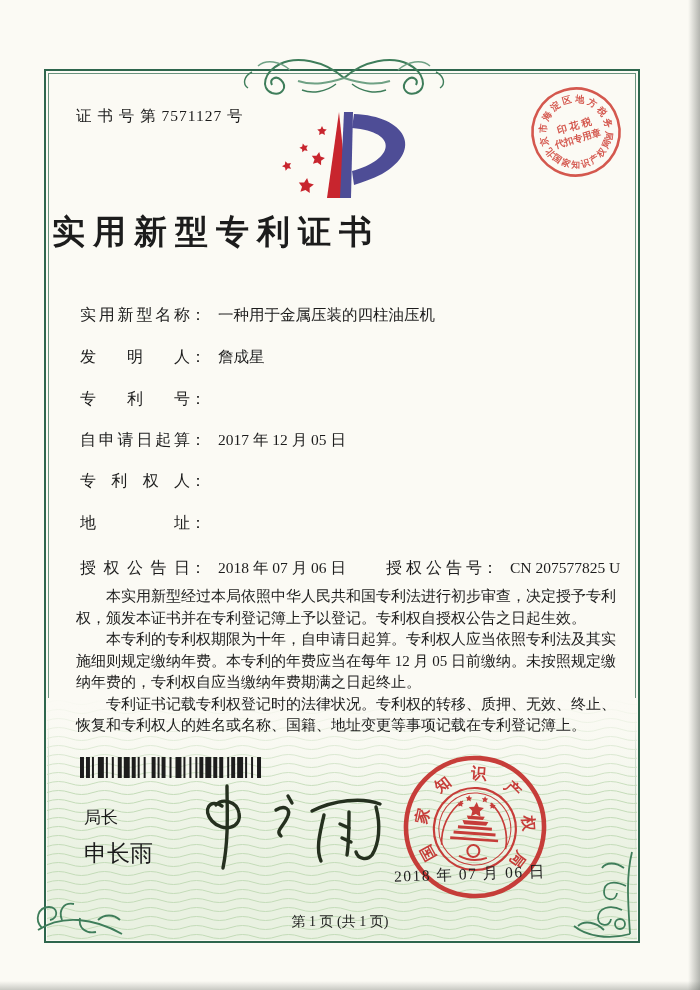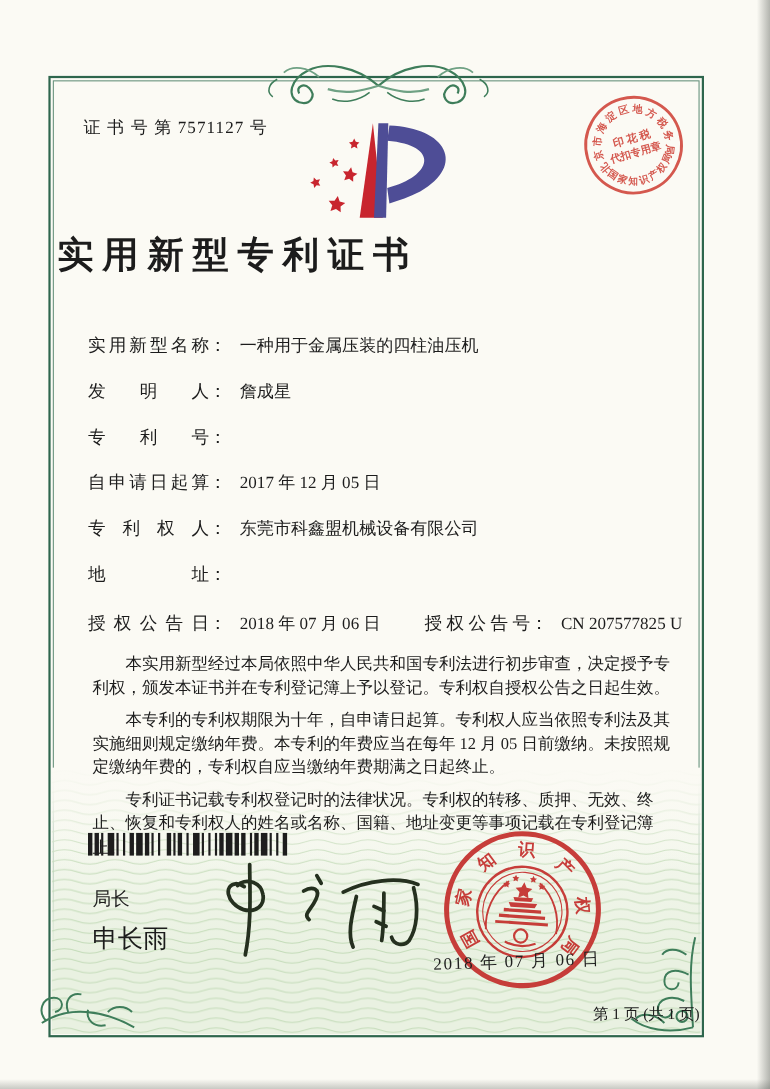--- a/index.html
+++ b/index.html
@@ -17,21 +17,21 @@
   
   .row{position:absolute;left:80px;display:flex;align-items:center;z-index:3;}
   .lbl{display:inline-block;width:110px;font-size:16px;text-align:justify;text-align-last:justify;line-height:24px;}
   .colon{font-size:16px;line-height:24px;}
   .val{font-size:15.5px;line-height:24px;margin-left:12px;max-width:412px;}
   
   #grantno{left:386px;display:flex;z-index:3;}
   #grantno .lbl{width:96px;}
   
   #paras{left:76px;top:586px;width:552px;z-index:3;}
-  #paras p{margin:8px;font-size:15px;line-height:21.5px;text-indent:2em;}
+  #paras p{margin:0;font-size:15px;line-height:21.5px;text-indent:2em;}
   
   #waveband{left:47px;top:698px;width:590px;height:242px;z-index:2;
     background:linear-gradient(180deg,rgba(251,250,244,1) 0%,rgba(240,246,234,.55) 22%,#e9f1e1 70%);}
   #waveband svg{display:block;}
   #wavefade{position:absolute;left:0;top:0;width:100%;height:95px;
     background:linear-gradient(180deg,#fbfaf4 0%,rgba(251,250,244,0) 100%);}
   
   #barcode{left:80px;top:757px;z-index:4;}
   
   #signer-title{left:84px;top:806px;font-size:17px;z-index:4;}
@@ -39,21 +39,21 @@
   #signature{left:182px;top:776px;z-index:4;}
   
   #taxstamp{left:528px;top:84px;z-index:3;transform:rotate(-16deg);opacity:.88;}
   #seal{left:400px;top:752px;z-index:5;opacity:.93;}
   #sealdate{left:394px;top:864px;font-size:15.5px;letter-spacing:1.5px;color:#1f1f1f;z-index:6;transform:rotate(-2deg);}
   
   #top-orn{left:236px;top:50px;z-index:2;}
   #fl-left{left:32px;top:890px;z-index:3;}
   #fl-right{left:560px;top:846px;z-index:3;}
   
-  #footer{left:44px;top:913px;width:592px;text-align:right;font-size:14px;z-index:4;}
+  #footer{left:44px;top:913px;width:592px;text-align:center;font-size:14px;z-index:4;}
   
   #edge-r{right:0;top:0;bottom:0;width:12px;z-index:9;background:linear-gradient(90deg,rgba(70,75,70,0),rgba(70,75,70,.40));}
   #edge-b{left:0;right:0;bottom:0;height:9px;z-index:9;background:linear-gradient(180deg,rgba(70,75,70,0),rgba(70,75,70,.28));}
   svg text{font-family:"Liberation Serif","DejaVu Serif",serif;}
 </style>
 </head>
 <body>
 
 <div id="paper">
 
@@ -134,21 +134,20 @@
       <span class="colon">：</span>
   </div>
   <div class="row" style="top:428px">
     <span class="lbl">自申请日起算</span>
       <span class="colon">：</span>
     <span class="val">2017 年 12 月 05 日</span>
   </div>
   <div class="row" style="top:469px">
     <span class="lbl">专利权人</span>
       <span class="colon">：</span>
-    <span class="val">东莞市科鑫盟机械设备有限公司</span>
   </div>
   <div class="row" style="top:511px">
     <span class="lbl">地址</span>
       <span class="colon">：</span>
   </div>
   <div class="row" style="top:556px">
     <span class="lbl">授权公告日</span>
       <span class="colon">：</span>
     <span class="val">2018 年 07 月 06 日</span>
   </div>

